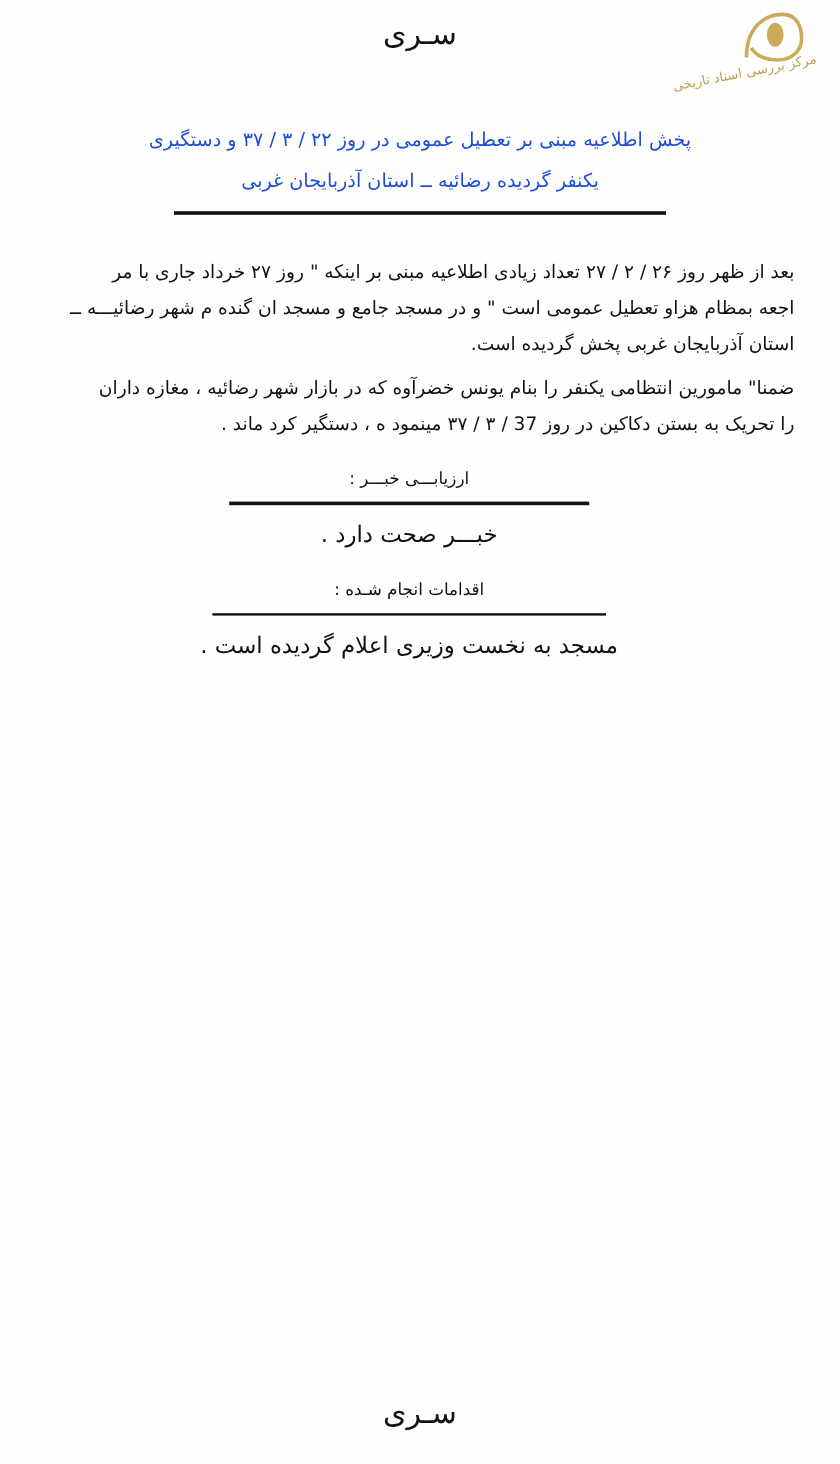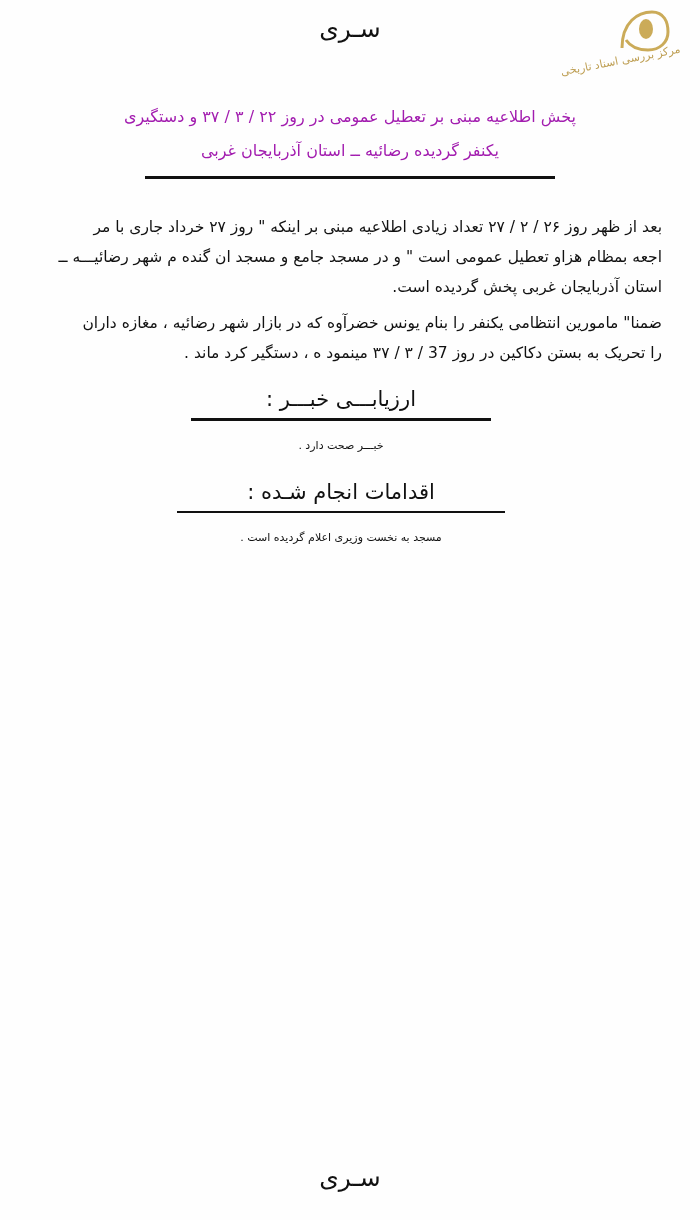--- a/index.html
+++ b/index.html
@@ -80,21 +80,21 @@
     position: absolute;
     top: 100px;
     left: 0;
     right: 0;
     text-align: center;
   }
   .title-line {
     font-size: 16px;
     line-height: 34px;
     letter-spacing: 1px;
-    color: #a21caf;
+    color: #1d4ed8;
     white-space: nowrap;
   }
   .rule {
     height: 3px;
     background: #111;
     margin: 8px auto 0 auto;
   }
   .rule-title { width: 410px; }
 
   
@@ -115,29 +115,29 @@
     color: #111;
     white-space: nowrap;
   }
 
   
   .section {
     margin-top: 16px;
   }
   .section-head {
     text-align: center;
-    font-size: 21px;
+    font-size: 14px;
     letter-spacing: 2px;
     line-height: 30px;
     color: #111;
   }
   .section-head .colon { letter-spacing: 0; }
   .section-body {
     text-align: center;
-    font-size: 11px;
+    font-size: 19px;
     line-height: 30px;
     letter-spacing: 1px;
     color: #111;
   }
   .rule-section {
     width: 300px;
     margin: 4px auto 0 auto;
     height: 2.5px;
     background: #111;
   }

